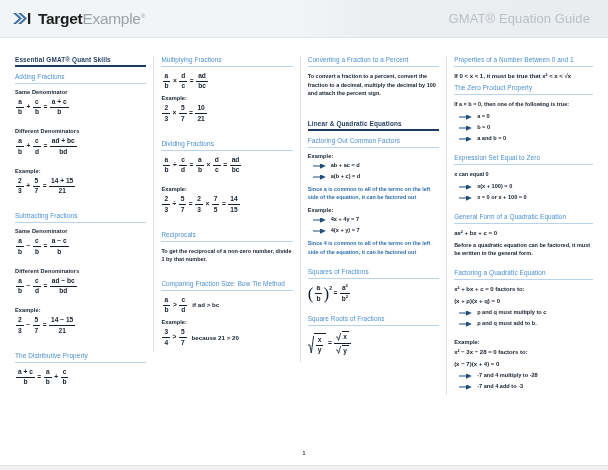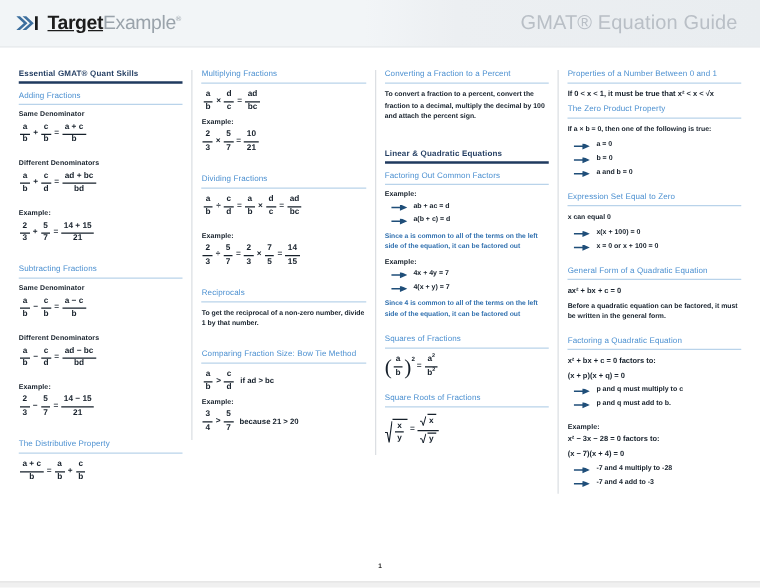--- a/index.html
+++ b/index.html
@@ -15,26 +15,26 @@
   
   .header{
     position:relative;display:flex;align-items:center;
     height:37px;width:608px;
     background:linear-gradient(to right,#f2f5f7 0%,#f2f5f7 48%,#eceff2 60%,#e9edf0 100%);
     border-bottom:1px solid #e2e6e9;
   }
   .logo{display:flex;align-items:center;margin-left:13px;}
   .logo-mark{display:inline-block;margin-right:3px;line-height:0;}
   .logo-text{font-size:15.5px;letter-spacing:-0.3px;line-height:1;white-space:nowrap;}
-  .logo-target{font-weight:bold;color:#1c1c1c;text-decoration:underline;}
+  .logo-target{font-weight:bold;color:#1c1c1c;}
   .logo-testprep{font-weight:normal;color:#9aa3ab;}
   .logo-tm{font-size:6px;vertical-align:super;color:#9aa3ab;}
   .header-title{
     margin-left:auto;margin-right:18px;
-    font-size:16px;color:#b9bfc6;font-weight:normal;letter-spacing:0.1px;white-space:nowrap;
+    font-size:13px;color:#b9bfc6;font-weight:normal;letter-spacing:0.1px;white-space:nowrap;
   }
 
   
   .sheet{position:relative;padding:18px 8px 0 8px;}
   .cols{display:flex;align-items:flex-start;}
   .col{width:140px;padding:0 7px;position:relative;}
   .col + .col{border-left:1px solid #dcdfe3;}
   .col.c4{width:148px;}
 
   

